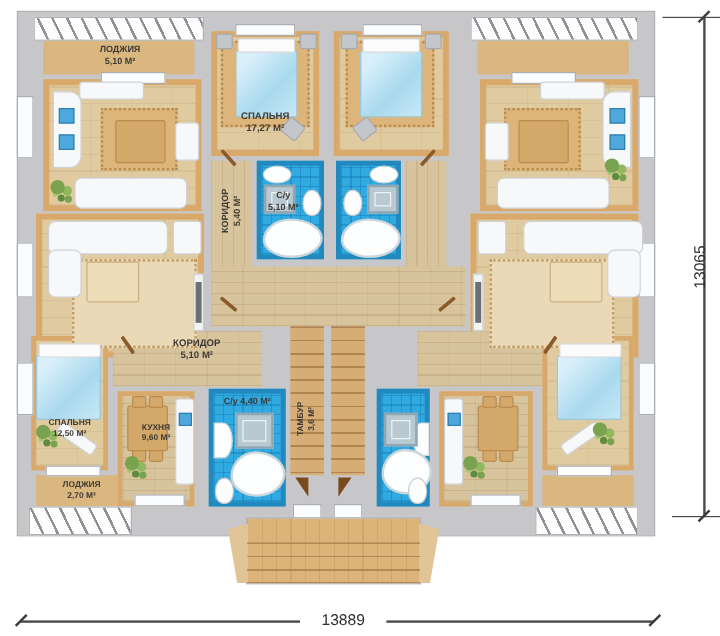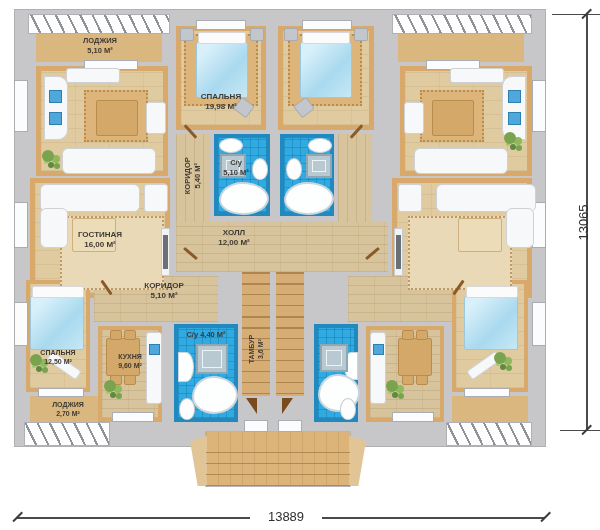--- a/index.html
+++ b/index.html
@@ -215,39 +215,31 @@
   <div class="win" style="left:532px;top:80px;width:14px;height:52px;"></div>
   <div class="win" style="left:532px;top:202px;width:14px;height:46px;"></div>
   <div class="win" style="left:532px;top:302px;width:14px;height:44px;"></div>
 
   <div class="lbl md" style="left:50px;top:36px;width:100px;">
     <div>ЛОДЖИЯ</div>
     <div class="larea">5,10 М²</div>
   </div>
   <div class="lbl" style="left:178px;top:92px;width:86px;">
     <div>СПАЛЬНЯ</div>
-    <div class="larea">19,98 М²</div>
+    <div class="larea">17,27 М²</div>
   </div>
   <div class="vwrap" style="left:152px;top:166px;width:82px;">
     <div class="lbl md" style="position:static;">
       <div>КОРИДОР</div>
       <div class="larea">5,40 М²</div>
     </div>
   </div>
   <div class="lbl md" style="left:212px;top:158px;width:48px;">
     <div>С/у</div>
     <div class="larea">5,10 М²</div>
-  </div>
-  <div class="lbl" style="left:40px;top:230px;width:120px;">
-    <div>ГОСТИНАЯ</div>
-    <div class="larea">16,00 М²</div>
-  </div>
-  <div class="lbl" style="left:184px;top:228px;width:100px;">
-    <div>ХОЛЛ</div>
-    <div class="larea">12,00 М²</div>
   </div>
   <div class="lbl" style="left:116px;top:281px;width:96px;">
     <div>КОРИДОР</div>
     <div class="larea">5,10 М²</div>
   </div>
   <div class="lbl sm" style="left:26px;top:348px;width:64px;">
     <div>СПАЛЬНЯ</div>
     <div class="larea">12,50 М²</div>
   </div>
   <div class="lbl sm" style="left:98px;top:352px;width:64px;">

